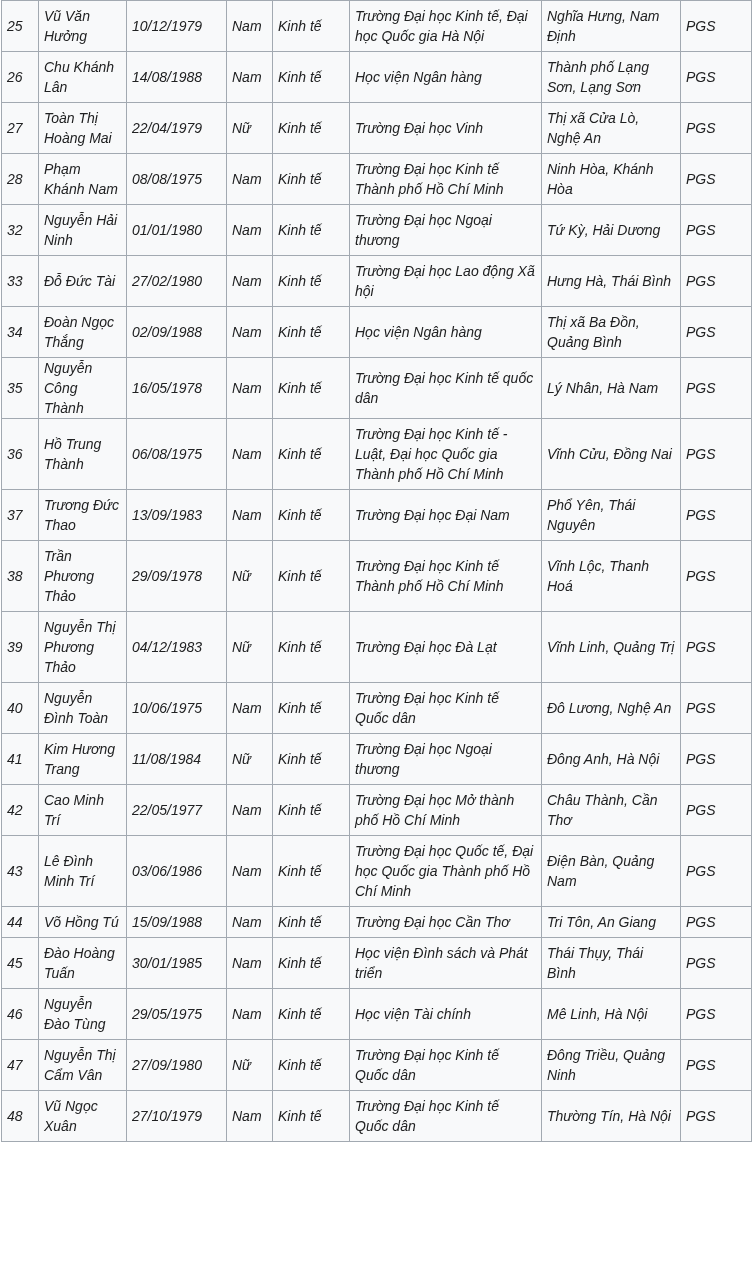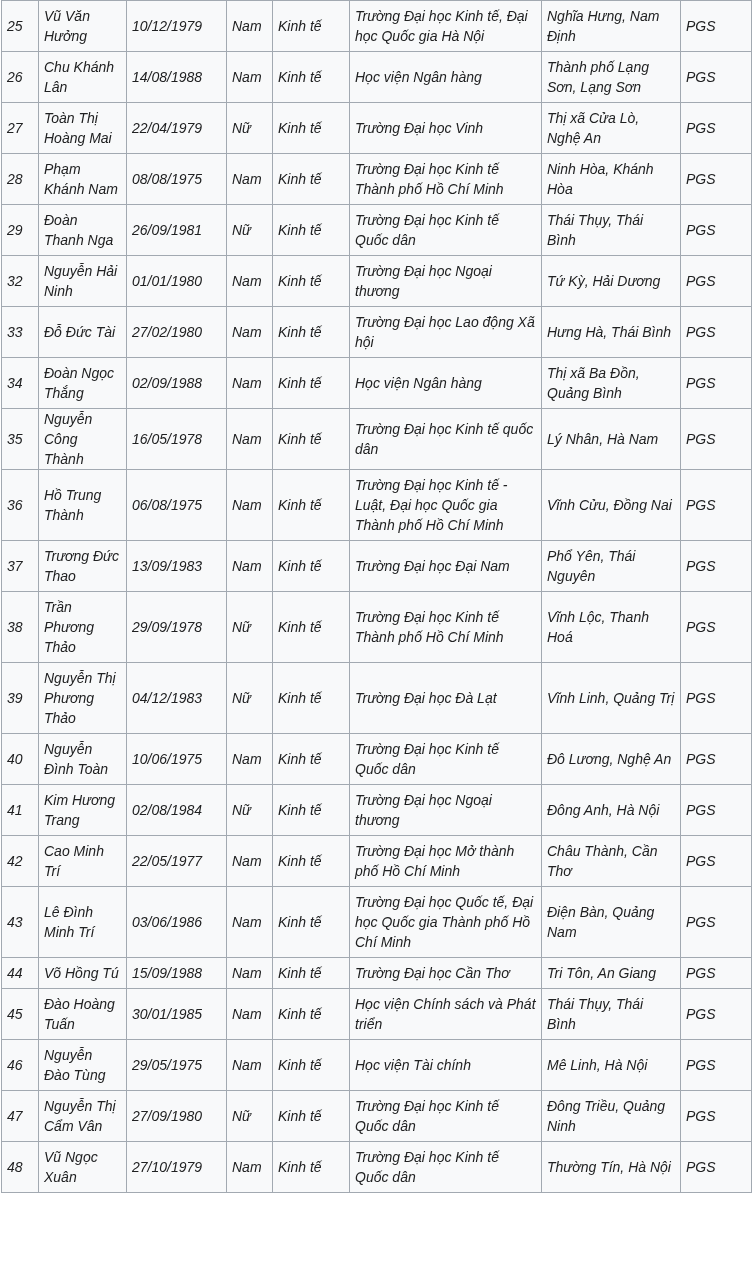--- a/index.html
+++ b/index.html
@@ -83,30 +83,20 @@
         <td>28</td>
         <td>Phạm Khánh Nam</td>
         <td>08/08/1975</td>
         <td>Nam</td>
         <td>Kinh tế</td>
         <td>Trường Đại học Kinh tế Thành phố Hồ Chí Minh</td>
         <td>Ninh Hòa, Khánh Hòa</td>
         <td>PGS</td>
       </tr>
       <tr>
-        <td>29</td>
-        <td>Đoàn Thanh Nga</td>
-        <td>26/09/1981</td>
-        <td>Nữ</td>
-        <td>Kinh tế</td>
-        <td>Trường Đại học Kinh tế Quốc dân</td>
-        <td>Thái Thụy, Thái Bình</td>
-        <td>PGS</td>
-      </tr>
-      <tr>
         <td>32</td>
         <td>Nguyễn Hải Ninh</td>
         <td>01/01/1980</td>
         <td>Nam</td>
         <td>Kinh tế</td>
         <td>Trường Đại học Ngoại thương</td>
         <td>Tứ Kỳ, Hải Dương</td>
         <td>PGS</td>
       </tr>
       <tr>
@@ -185,21 +175,21 @@
         <td>10/06/1975</td>
         <td>Nam</td>
         <td>Kinh tế</td>
         <td>Trường Đại học Kinh tế Quốc dân</td>
         <td>Đô Lương, Nghệ An</td>
         <td>PGS</td>
       </tr>
       <tr>
         <td>41</td>
         <td>Kim Hương Trang</td>
-        <td>02/08/1984</td>
+        <td>11/08/1984</td>
         <td>Nữ</td>
         <td>Kinh tế</td>
         <td>Trường Đại học Ngoại thương</td>
         <td>Đông Anh, Hà Nội</td>
         <td>PGS</td>
       </tr>
       <tr>
         <td>42</td>
         <td>Cao Minh Trí</td>
         <td>22/05/1977</td>
@@ -228,21 +218,21 @@
         <td>Trường Đại học Cần Thơ</td>
         <td>Tri Tôn, An Giang</td>
         <td>PGS</td>
       </tr>
       <tr>
         <td>45</td>
         <td>Đào Hoàng Tuấn</td>
         <td>30/01/1985</td>
         <td>Nam</td>
         <td>Kinh tế</td>
-        <td>Học viện Chính sách và Phát triển</td>
+        <td>Học viện Đình sách và Phát triển</td>
         <td>Thái Thụy, Thái Bình</td>
         <td>PGS</td>
       </tr>
       <tr>
         <td>46</td>
         <td>Nguyễn Đào Tùng</td>
         <td>29/05/1975</td>
         <td>Nam</td>
         <td>Kinh tế</td>
         <td>Học viện Tài chính</td>

